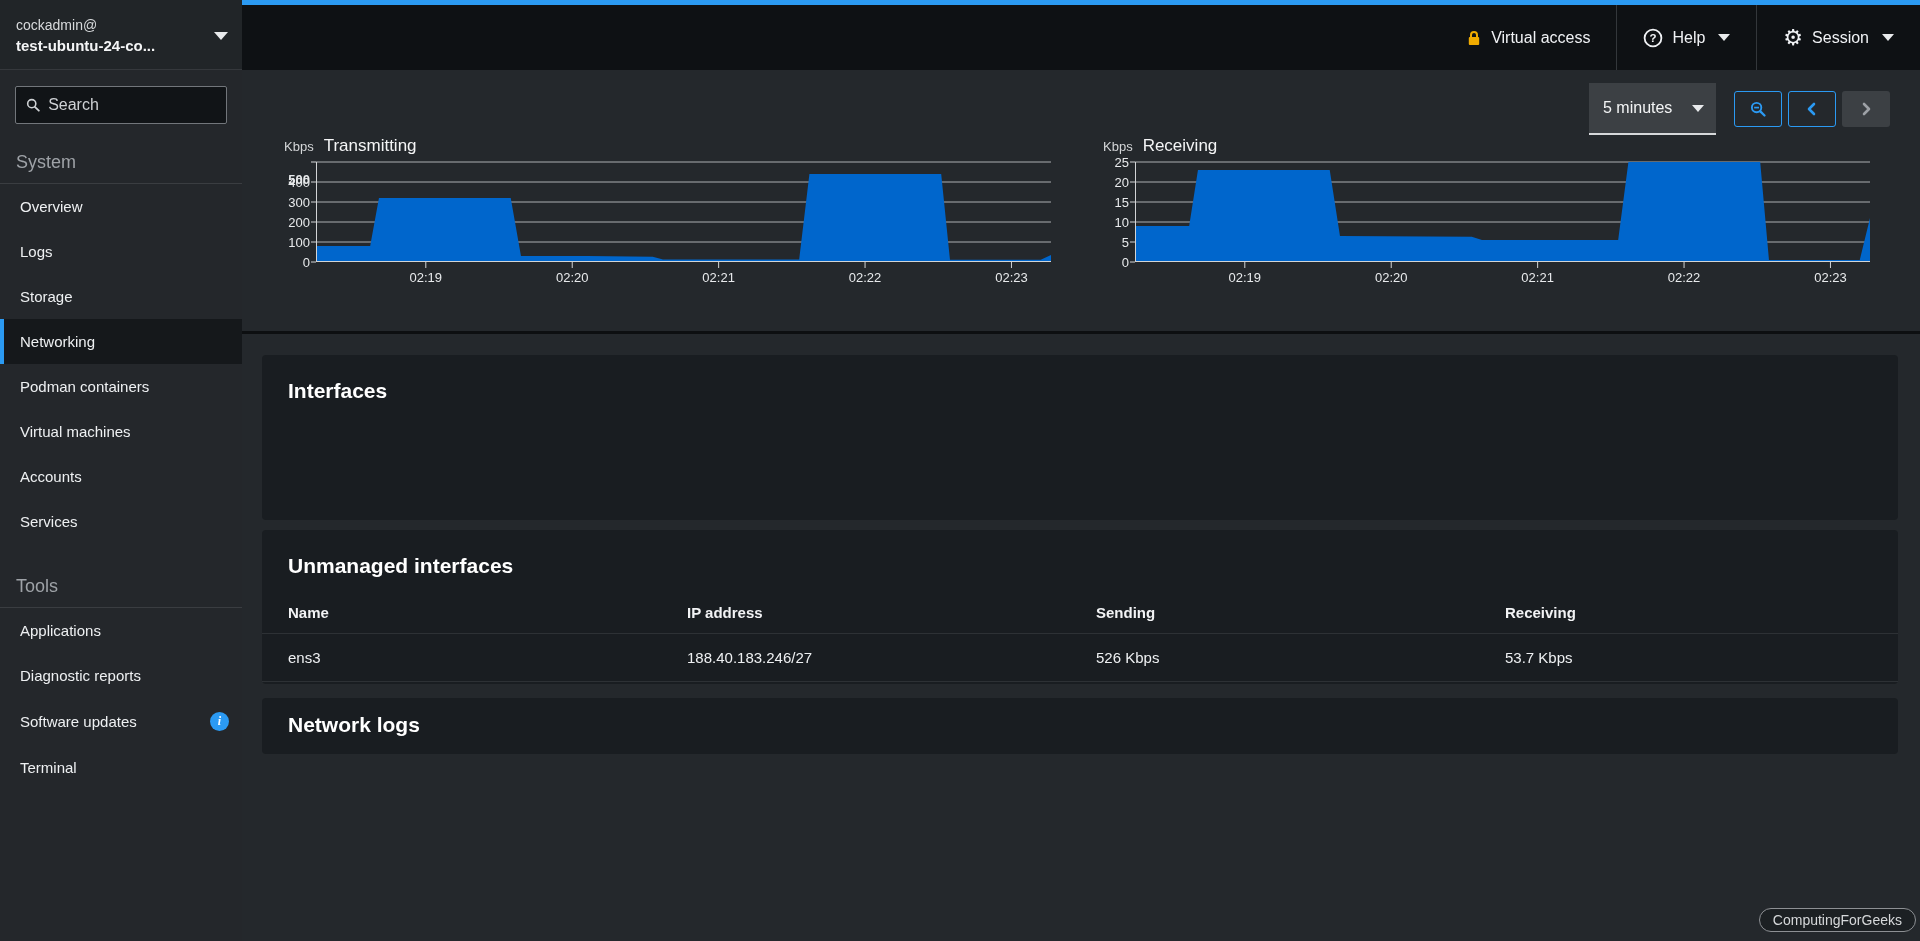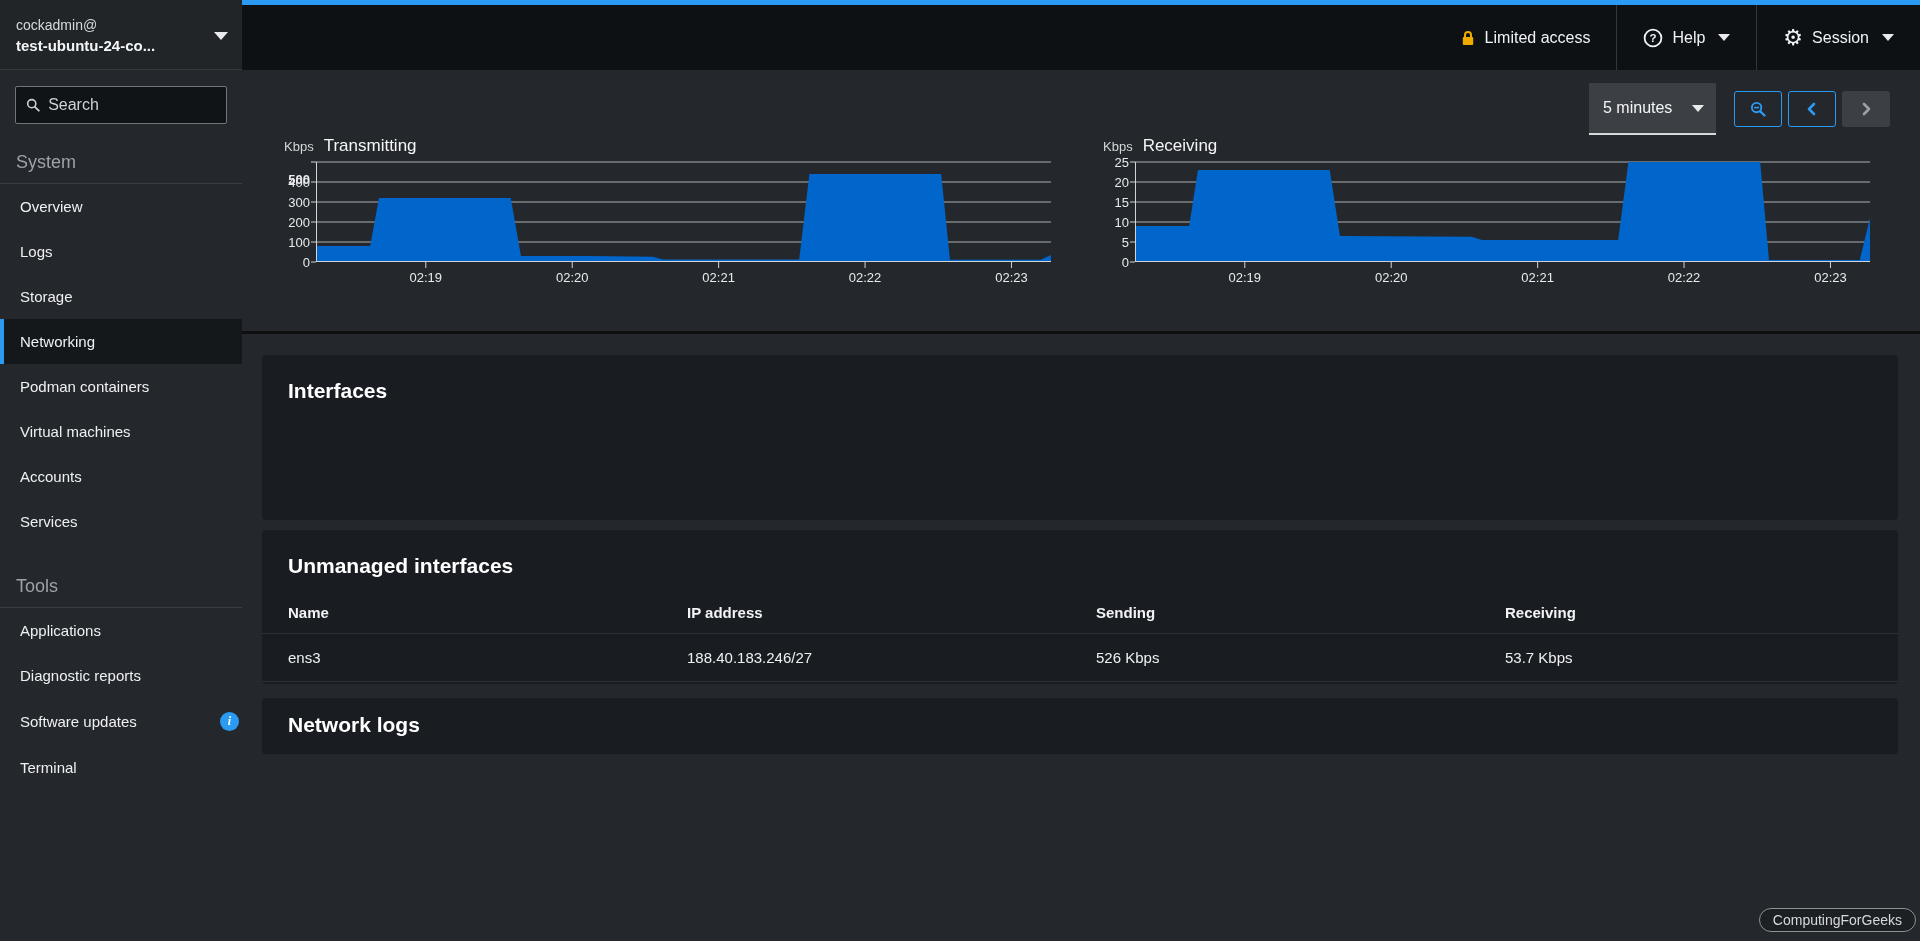--- a/index.html
+++ b/index.html
@@ -27,21 +27,21 @@
     background:transparent; border:none; outline:none; color:#e6e8ea;
     font-size:16px; width:100%; font-family:inherit;
   }
   .search-box input::placeholder { color:#cfd2d5; opacity:1; }
   .nav-section-title {
     font-size:18px; color:#9ea2a7; padding:18px 16px 10px 16px;
     border-bottom:1px solid #3a3d41;
   }
   .nav-section + .nav-section { margin-top:14px; }
   .nav-item {
-    display:flex; align-items:center; padding:14px 3px; font-size:15px;
+    display:flex; align-items:center; padding:14px 13px; font-size:15px;
     color:#eef0f2; cursor:pointer; text-decoration:none; position:relative;
     border-left:4px solid transparent; padding-left:16px;
   }
   .nav-item.active { background:#15181b; border-left:4px solid #2b9af3; }
   .nav-badge {
     margin-left:auto; width:19px; height:19px; border-radius:50%;
     background:#2b9af3; color:#fff; font-size:12px; font-weight:bold;
     font-family:"Liberation Serif","DejaVu Serif",serif; font-style:italic;
     display:flex; align-items:center; justify-content:center;
   }
@@ -177,21 +177,21 @@
 
 <div class="main">
   <header class="masthead">
     <div class="masthead-strip"></div>
     <div class="masthead-row">
       <div class="mast-item">
         <svg class="icon16" viewBox="0 0 16 16">
           <path d="M5 8V5a3 3 0 0 1 6 0v3" fill="none" stroke="#f0ab00" stroke-width="2"></path>
           <rect x="2.8" y="7" width="10.4" height="8" rx="1" fill="#f0ab00"></rect>
         </svg>
-        <span>Limited access</span>
+        <span>Virtual access</span>
       </div>
       <div class="mast-item">
         <svg class="icon20" viewBox="0 0 20 20">
           <circle cx="10" cy="10" r="8.4" fill="none" stroke="#f0f2f5" stroke-width="1.8"></circle>
           <text x="10" y="14.2" text-anchor="middle" font-size="11.5" font-weight="bold" fill="#f0f2f5" font-family="Liberation Sans, DejaVu Sans, sans-serif">?</text>
         </svg>
         <span>Help</span>
         <span class="caret-down"></span>
       </div>
       <div class="mast-item">

